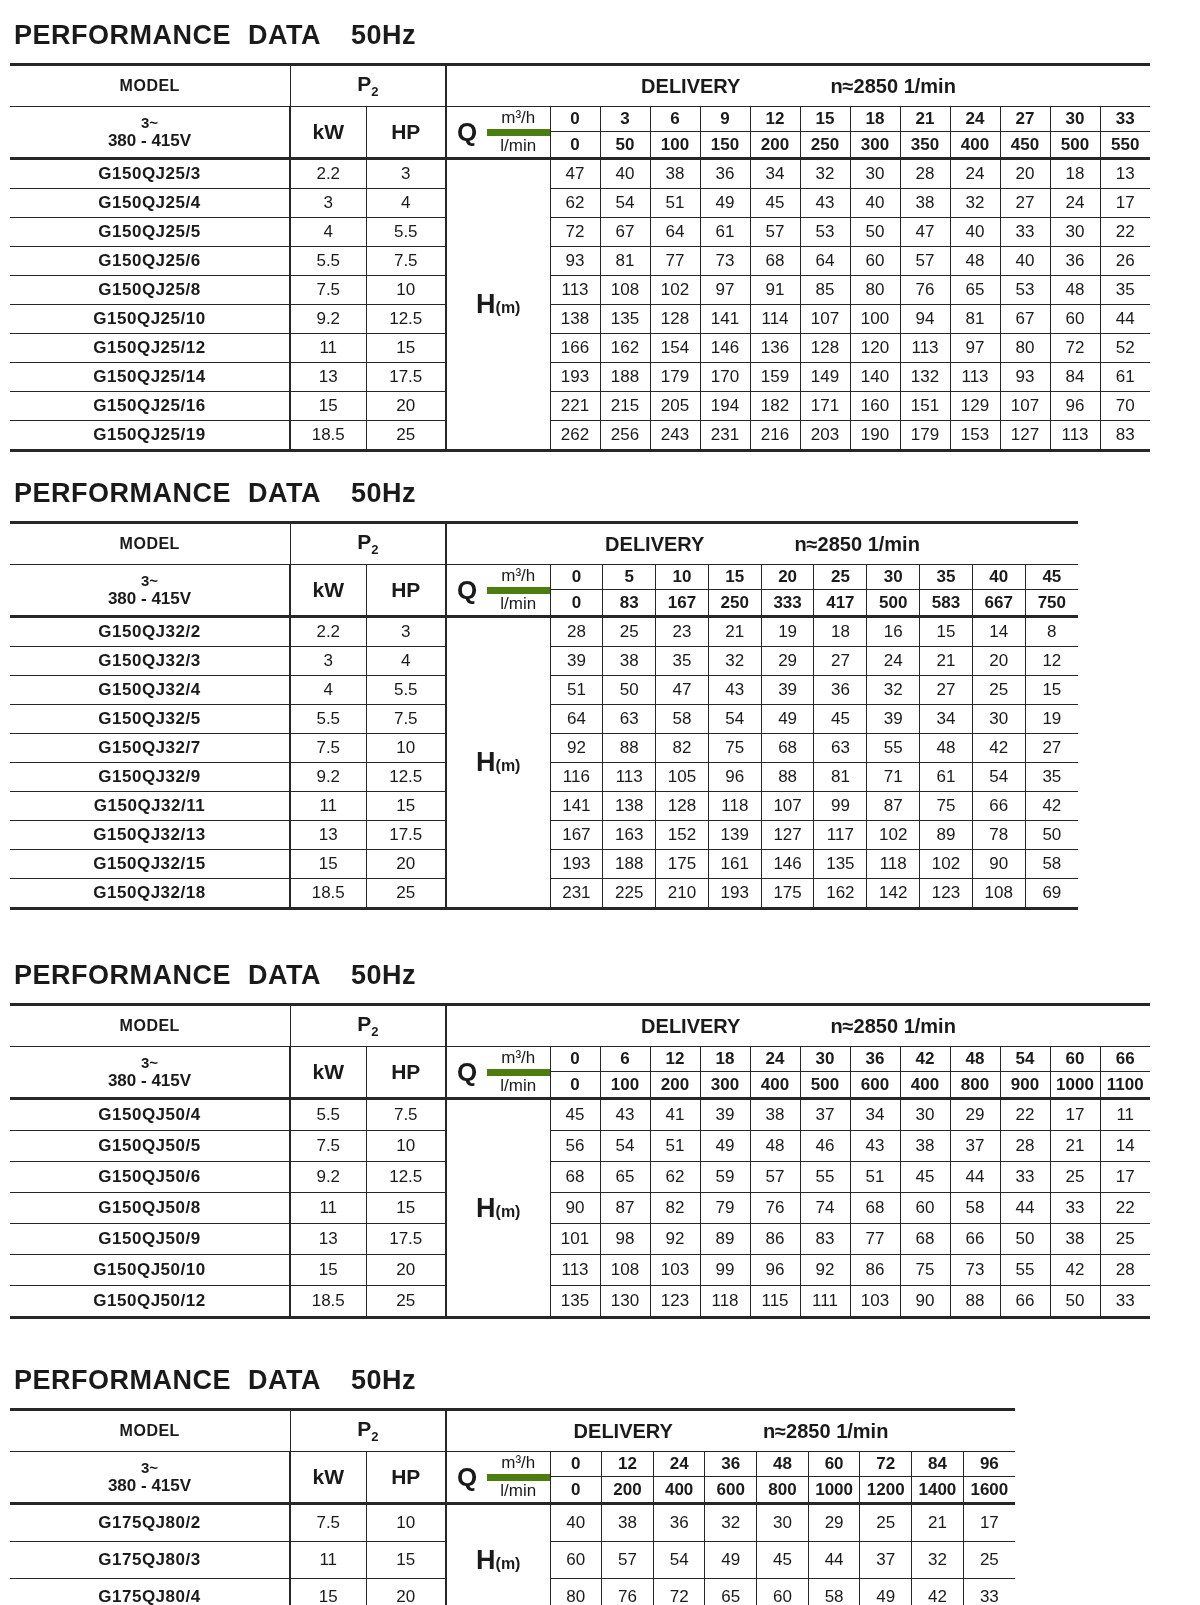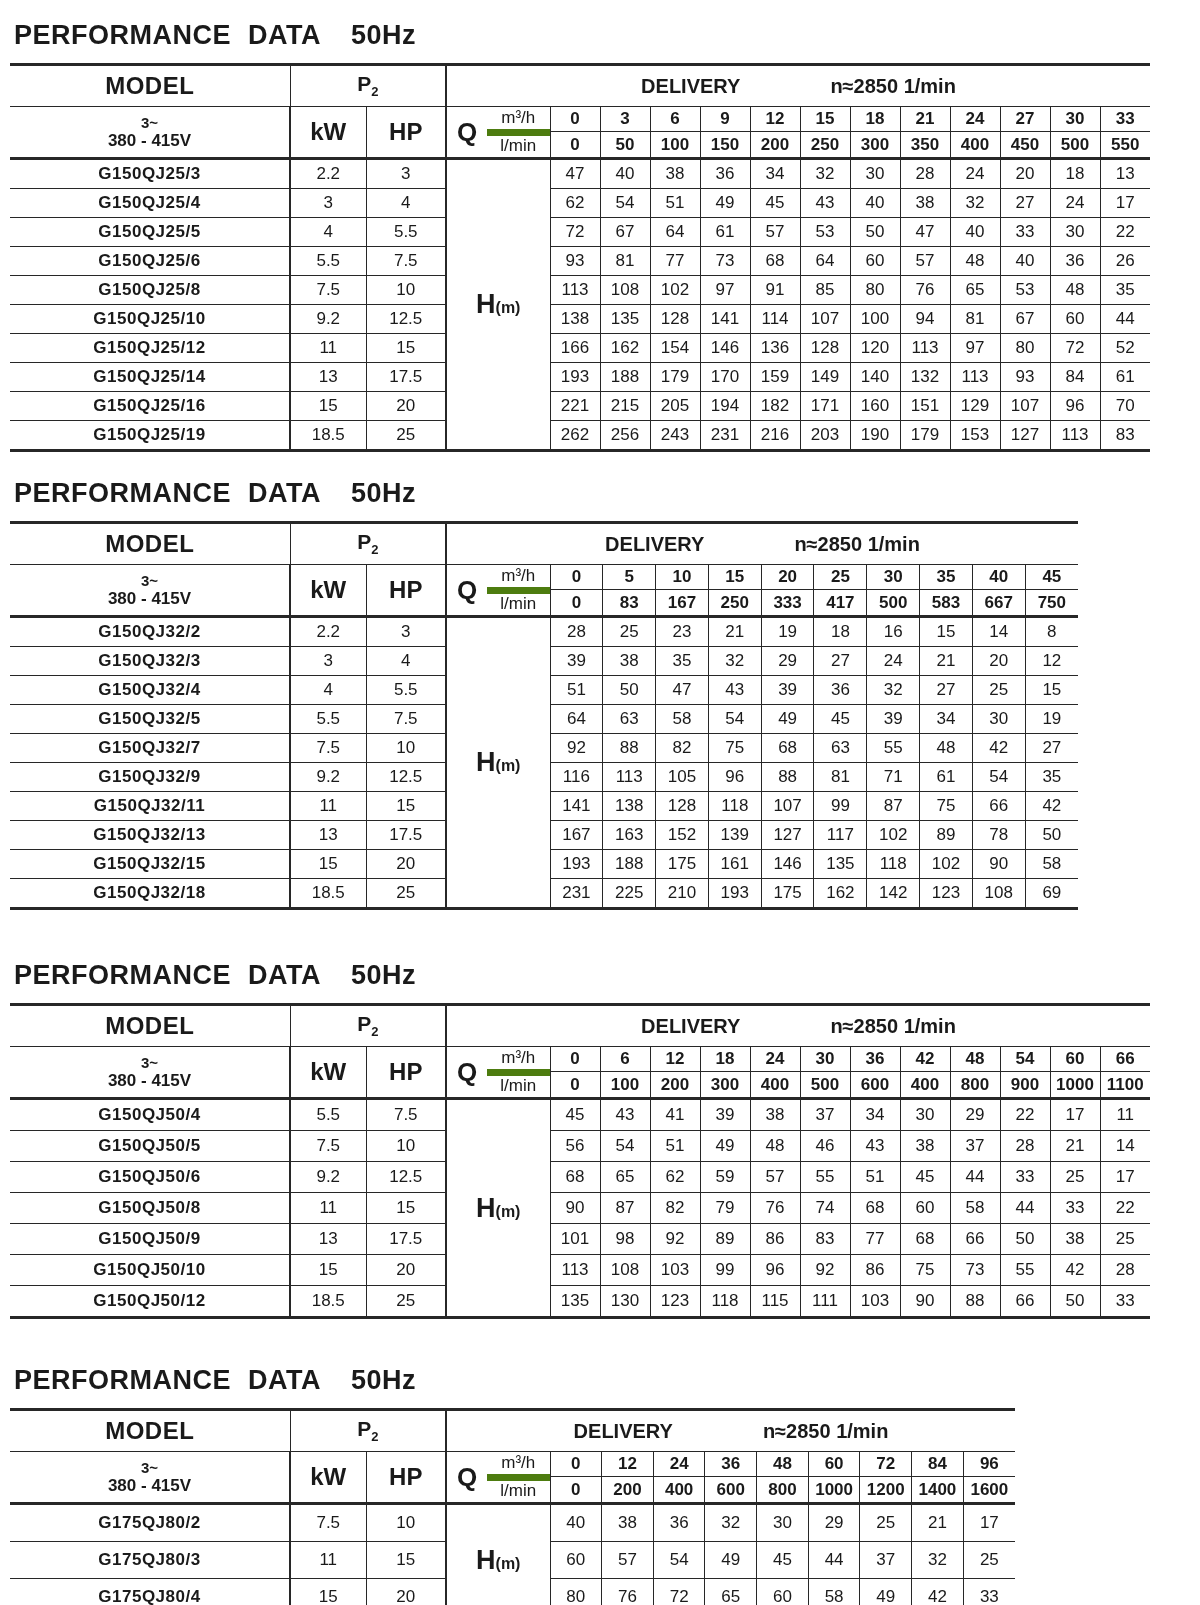--- a/index.html
+++ b/index.html
@@ -29,28 +29,28 @@
     border:1px solid #272727;padding:0;text-align:center;vertical-align:middle;
     overflow:hidden;white-space:nowrap;
   }
   .perf tr>*:first-child{border-left:none}
   .perf tr>*:last-child{border-right:none}
   .bl2{border-left:2px solid #272727 !important}
   .rowA>*{height:40px;border-bottom:2px solid #272727}
   .rowB>*,.rowC>*{height:24px}
   .rowC>td{border-bottom:3px solid #272727}
   .perf tbody tr:first-child>*{border-top:3px solid #272727}
-  .mh{font-size:24px;letter-spacing:.5px}
+  .mh{font-size:16px;letter-spacing:.5px}
   .p2h{font-size:21px}
   .p2sub{font-size:13px}
   .dlvwrap{display:flex;justify-content:center;gap:90px;font-size:20px;font-weight:bold;align-items:center}
   .phase{font-weight:bold}
   .ph1{font-size:15px;line-height:17px}
   .ph2{font-size:17px;line-height:19px}
-  .kwh,.hph{font-size:24px}
+  .kwh,.hph{font-size:21px}
   .qcell{padding:0}
   .qwrap{display:flex;align-items:stretch;height:50px}
   .qlab{width:40px;font-size:26px;font-weight:bold;align-self:center;flex:none}
   .qunits{flex:1;font-weight:normal;font-size:17px;display:flex;flex-direction:column}
   .qunits>div{flex:1;display:flex;align-items:center;justify-content:center}
   .qunits .m3h{border-bottom:7px solid #4d7c0f}
   .qv{font-weight:bold;font-size:17px}
   .perf tbody td{font-size:17px;height:28px}
   .perf.t2 tbody td{height:30px}
   .perf.t3 tbody td{height:36px}

